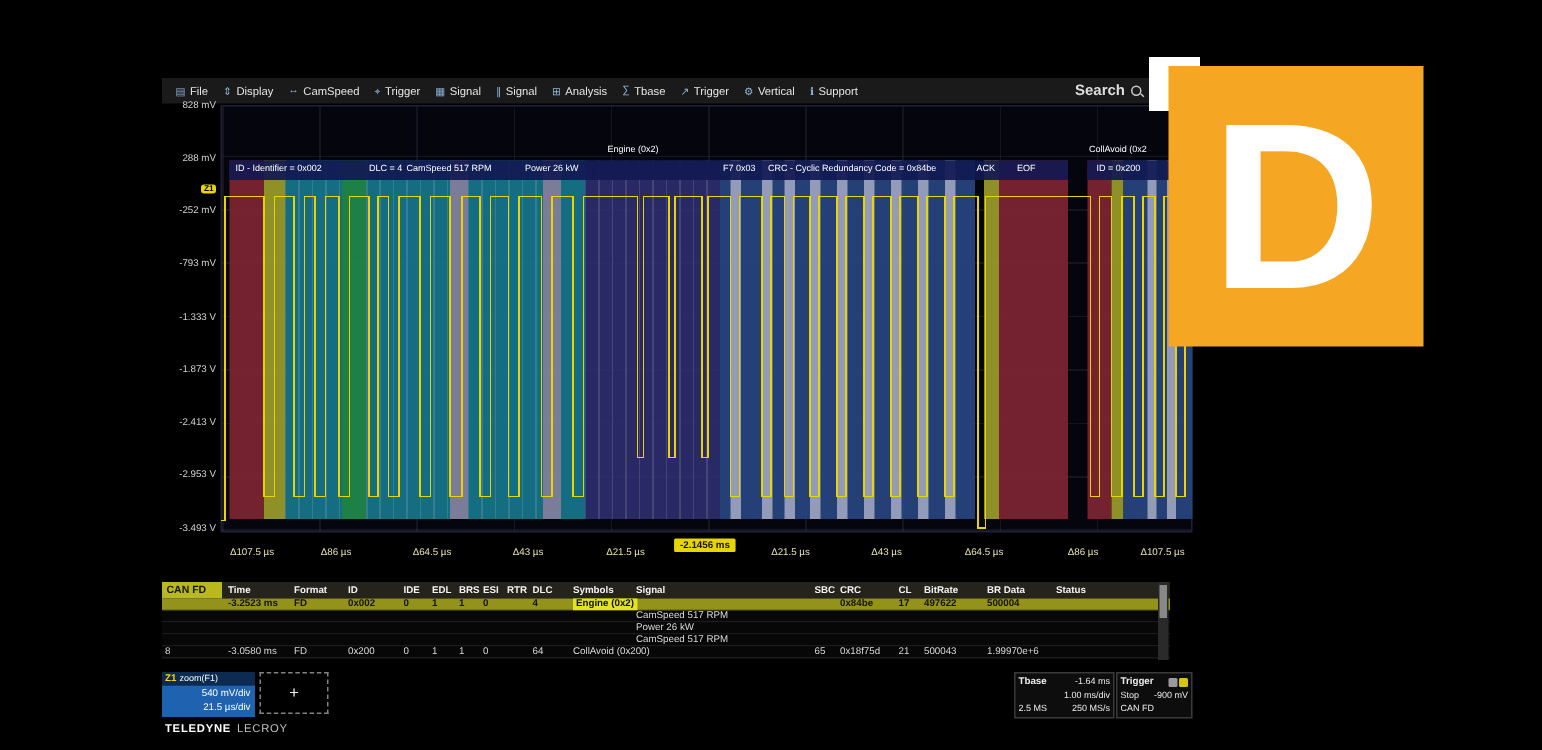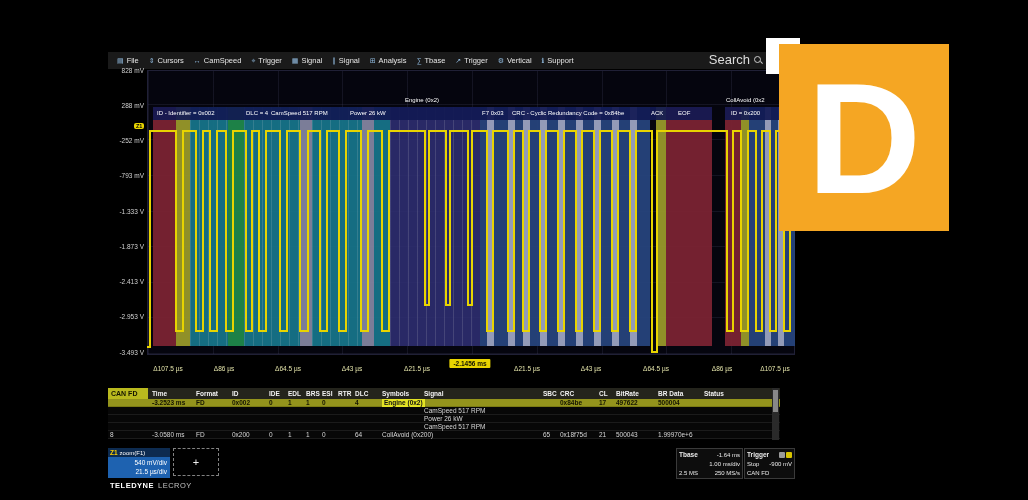--- a/index.html
+++ b/index.html
@@ -1,24 +1,24 @@
 <!DOCTYPE html>
 <html><head>
 <meta charset="utf-8">
 <style>
   html,body{margin:0;padding:0;background:#000;}
   body{width:1028px;height:500px;overflow:hidden;font-family:"Liberation Sans","DejaVu Sans",sans-serif;}
   #canvas{position:relative;width:1028px;height:500px;background:#000;}
 
   
-  .menubar{position:absolute;left:108px;top:52px;width:687px;height:17px;background:#1a1a1a;display:flex;align-items:flex-start;padding:0 4px;box-sizing:border-box;z-index:2;}
+  .menubar{position:absolute;left:108px;top:52px;width:687px;height:17px;background:#1a1a1a;display:flex;align-items:center;padding:0 4px;box-sizing:border-box;z-index:2;}
   .menu-items{display:flex;height:100%;align-items:center;}
   .menu-item{display:flex;align-items:center;gap:3px;color:#e6e6e6;font-size:7.5px;padding:0 5px;height:100%;cursor:default;}
   .mi-icon{font-size:7px;color:#8fb8dc;}
-  .menu-search{margin-left:auto;display:flex;align-items:center;gap:4px;color:#ddd;font-size:13px;padding-right:30px;}
+  .menu-search{margin-left:auto;display:flex;align-items:center;gap:4px;color:#ddd;font-size:10px;padding-right:30px;font-weight:bold;}
   .search-icon{width:5px;height:5px;border:1px solid #ccc;border-radius:50%;position:relative;display:inline-block;}
   .search-icon::after{content:'';position:absolute;width:3px;height:1px;background:#ccc;transform:rotate(45deg);right:-3px;bottom:-1px;}
 
   
   .grid{position:absolute;left:147px;top:70px;width:648px;height:285px;background:#05050e;border:1px solid #202036;box-sizing:border-box;z-index:1;
     background-image:
       repeating-linear-gradient(0deg, rgba(95,95,135,.17) 0 1px, transparent 1px 35.6px),
       repeating-linear-gradient(90deg, rgba(95,95,135,.17) 0 1px, transparent 1px 64.8px);}
   .axis-label{position:absolute;left:98px;width:46px;text-align:right;font-size:6.5px;color:#d2d2d2;z-index:2;}
 
@@ -82,21 +82,21 @@
 <div id="canvas">
 
   <div class="menubar">
     <div class="menu-items">
         <div class="menu-item">
           <div class="mi-icon">▤</div>
           <div class="mi-label">File</div>
         </div>
         <div class="menu-item">
           <div class="mi-icon">⇕</div>
-          <div class="mi-label">Cursors</div>
+          <div class="mi-label">Display</div>
         </div>
         <div class="menu-item">
           <div class="mi-icon">↔</div>
           <div class="mi-label">CamSpeed</div>
         </div>
         <div class="menu-item">
           <div class="mi-icon">⌖</div>
           <div class="mi-label">Trigger</div>
         </div>
         <div class="menu-item">

